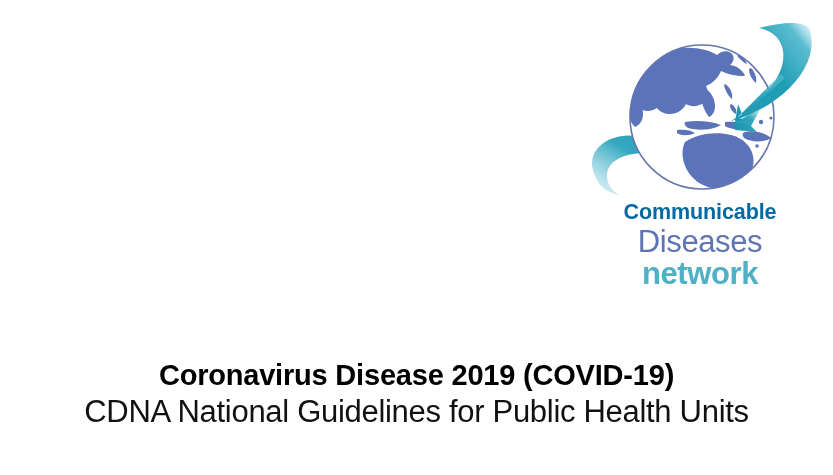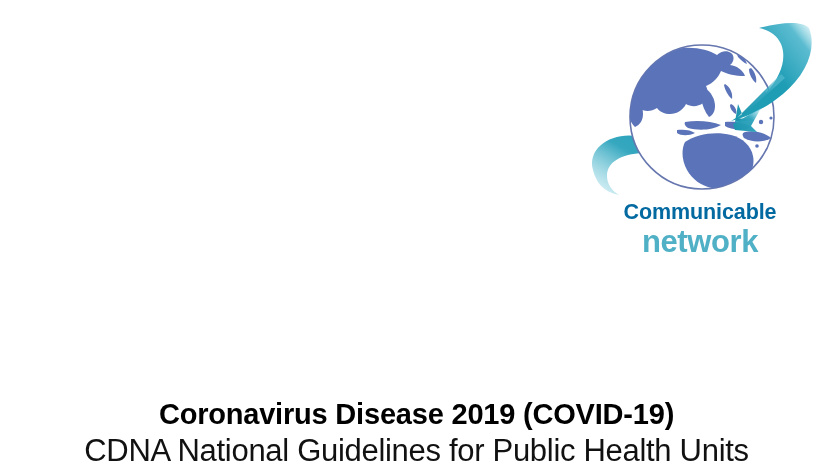--- a/index.html
+++ b/index.html
@@ -81,21 +81,20 @@
     text-indent: 6.2px;
   }
 
   
   .cover-titles {
     position: absolute;
     left: 0;
     top: 358px;
     width: 833px;
     text-align: center;
-    margin-top: 39px;
   }
   .cover-title {
     display: block;
     font-size: 29px;
     font-weight: 700;
     color: #000000;
     letter-spacing: -0.2px;
     line-height: 1.22;
     white-space: nowrap;
   }
@@ -239,20 +238,21 @@
                    L 176 86
                    L 166 104
                    L 172 110
                    L 150 108 Z" fill="url(#arrowGrad)"></path>
         </g>
       </svg>
     </div>
 
     <div class="logo-wordmark">
       <span class="wm-line wm-communicable">Communicable</span>
+      <span class="wm-line wm-diseases">Diseases</span>
       <span class="wm-line wm-network">network</span>
     </div>
   </div>
 
   <div class="cover-titles">
     <span class="cover-title">Coronavirus Disease 2019 (COVID-19)</span>
     <span class="cover-subtitle">CDNA National Guidelines for Public Health Units</span>
   </div>
 
 </div>

